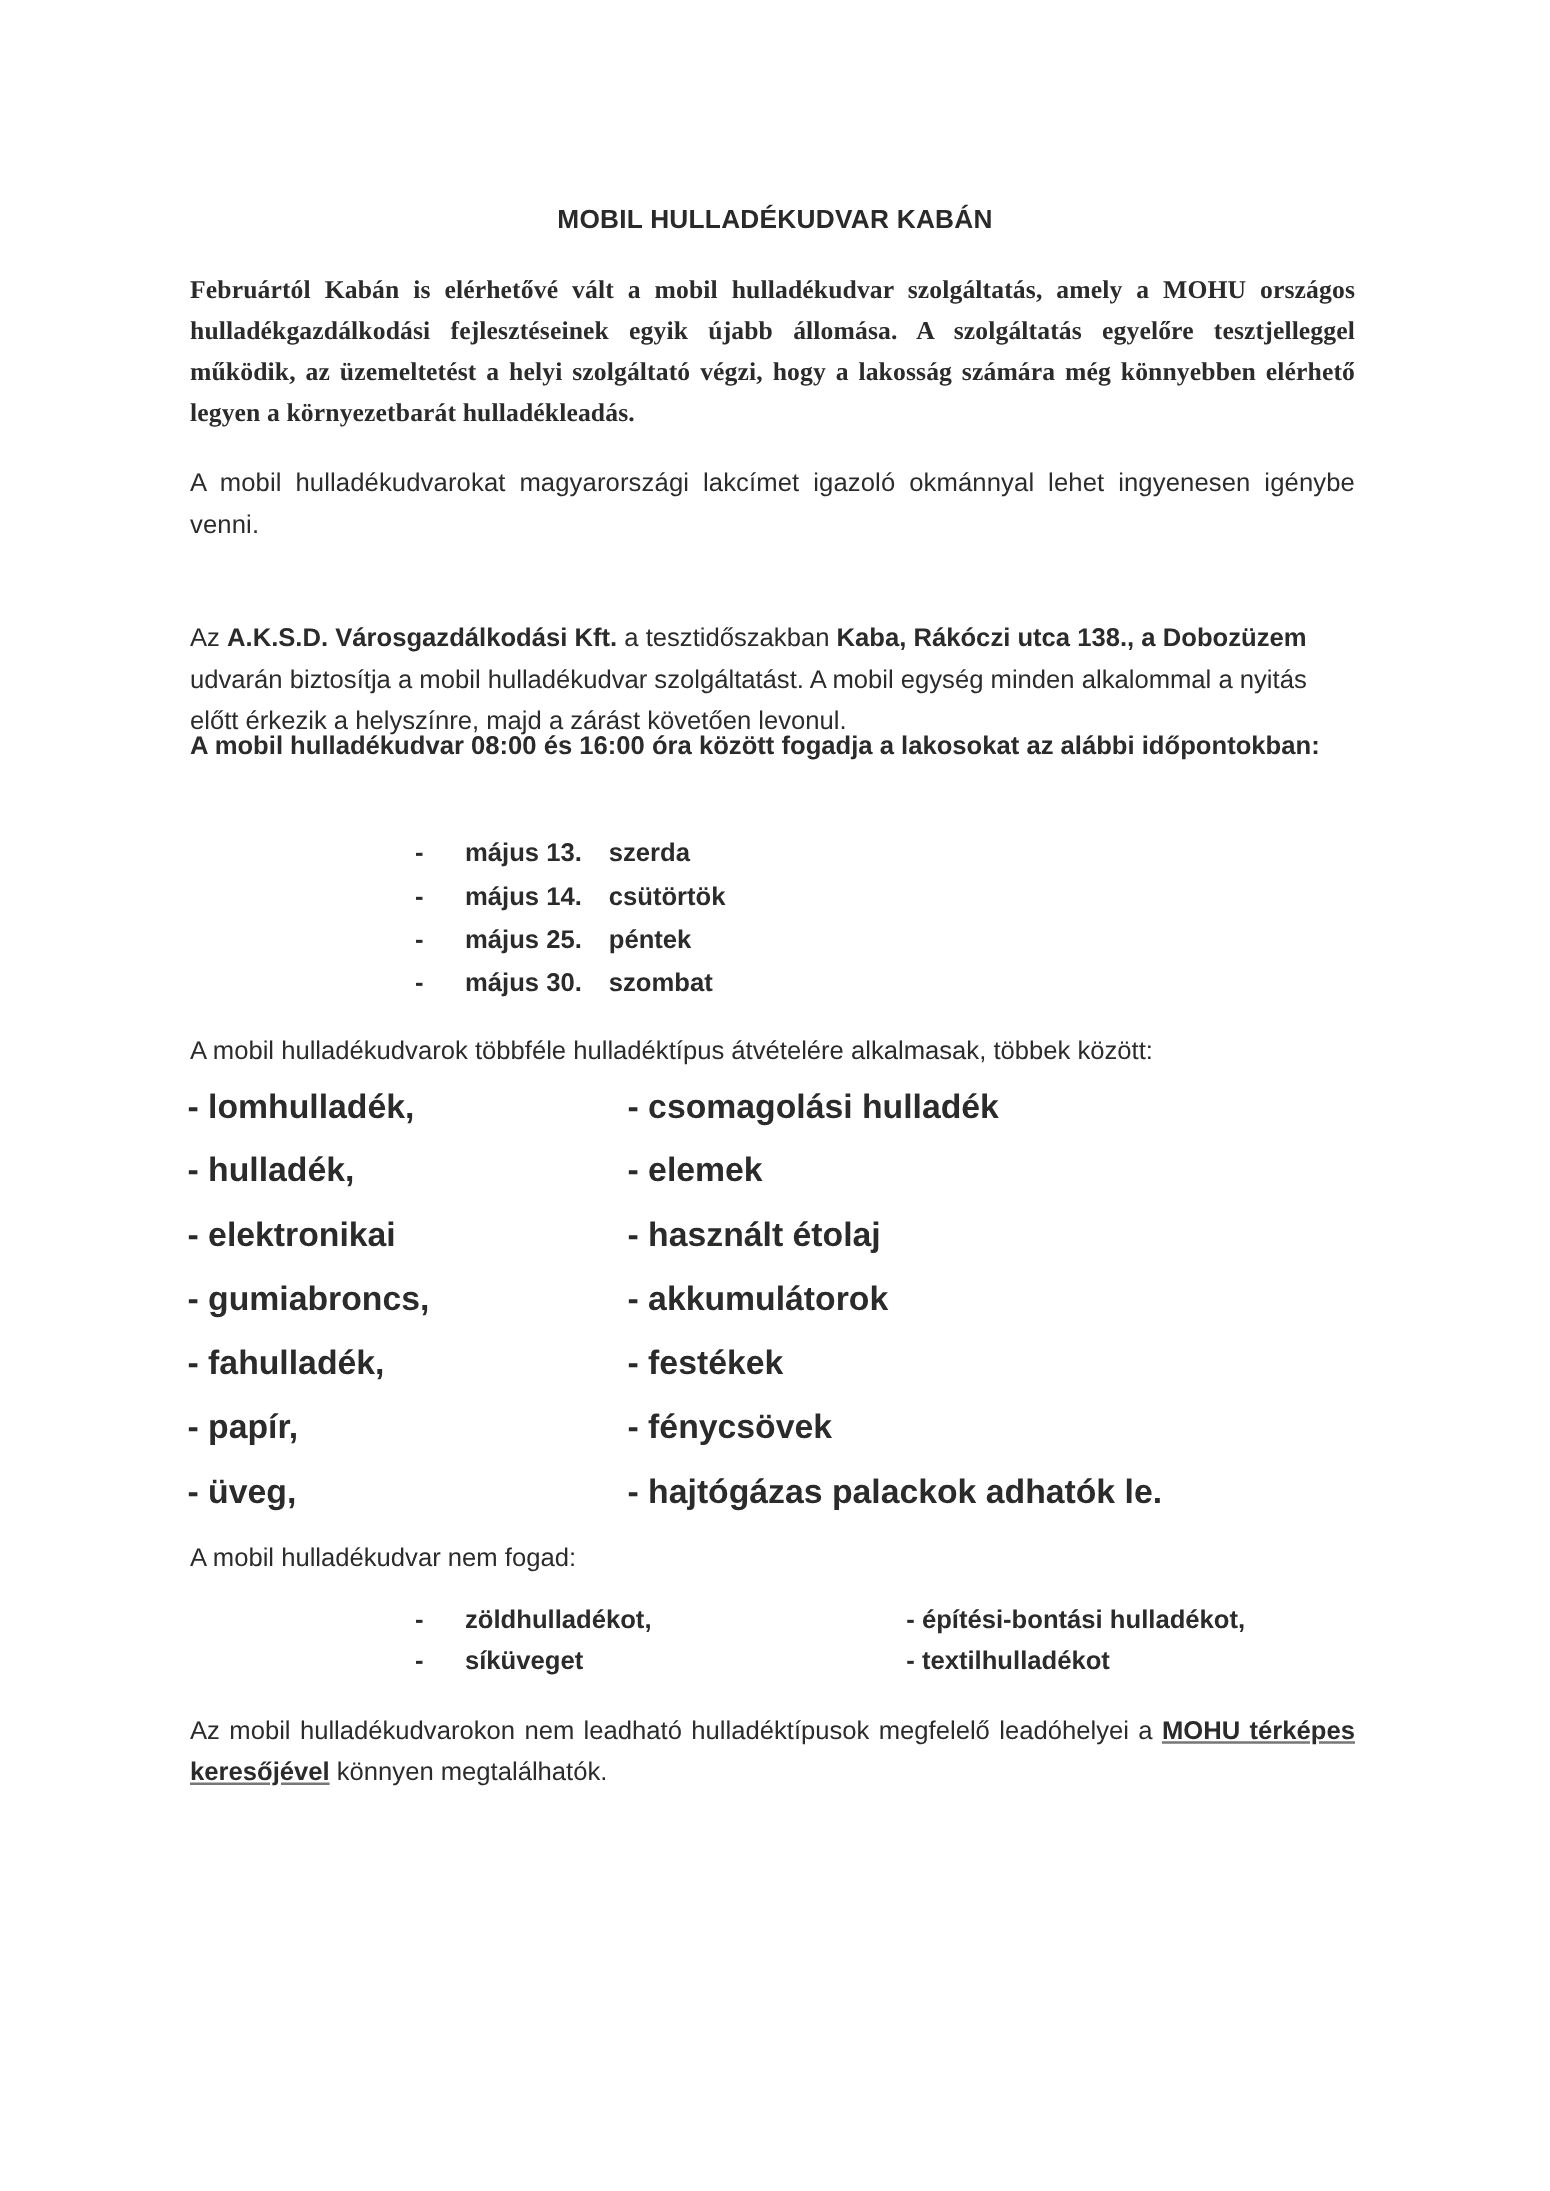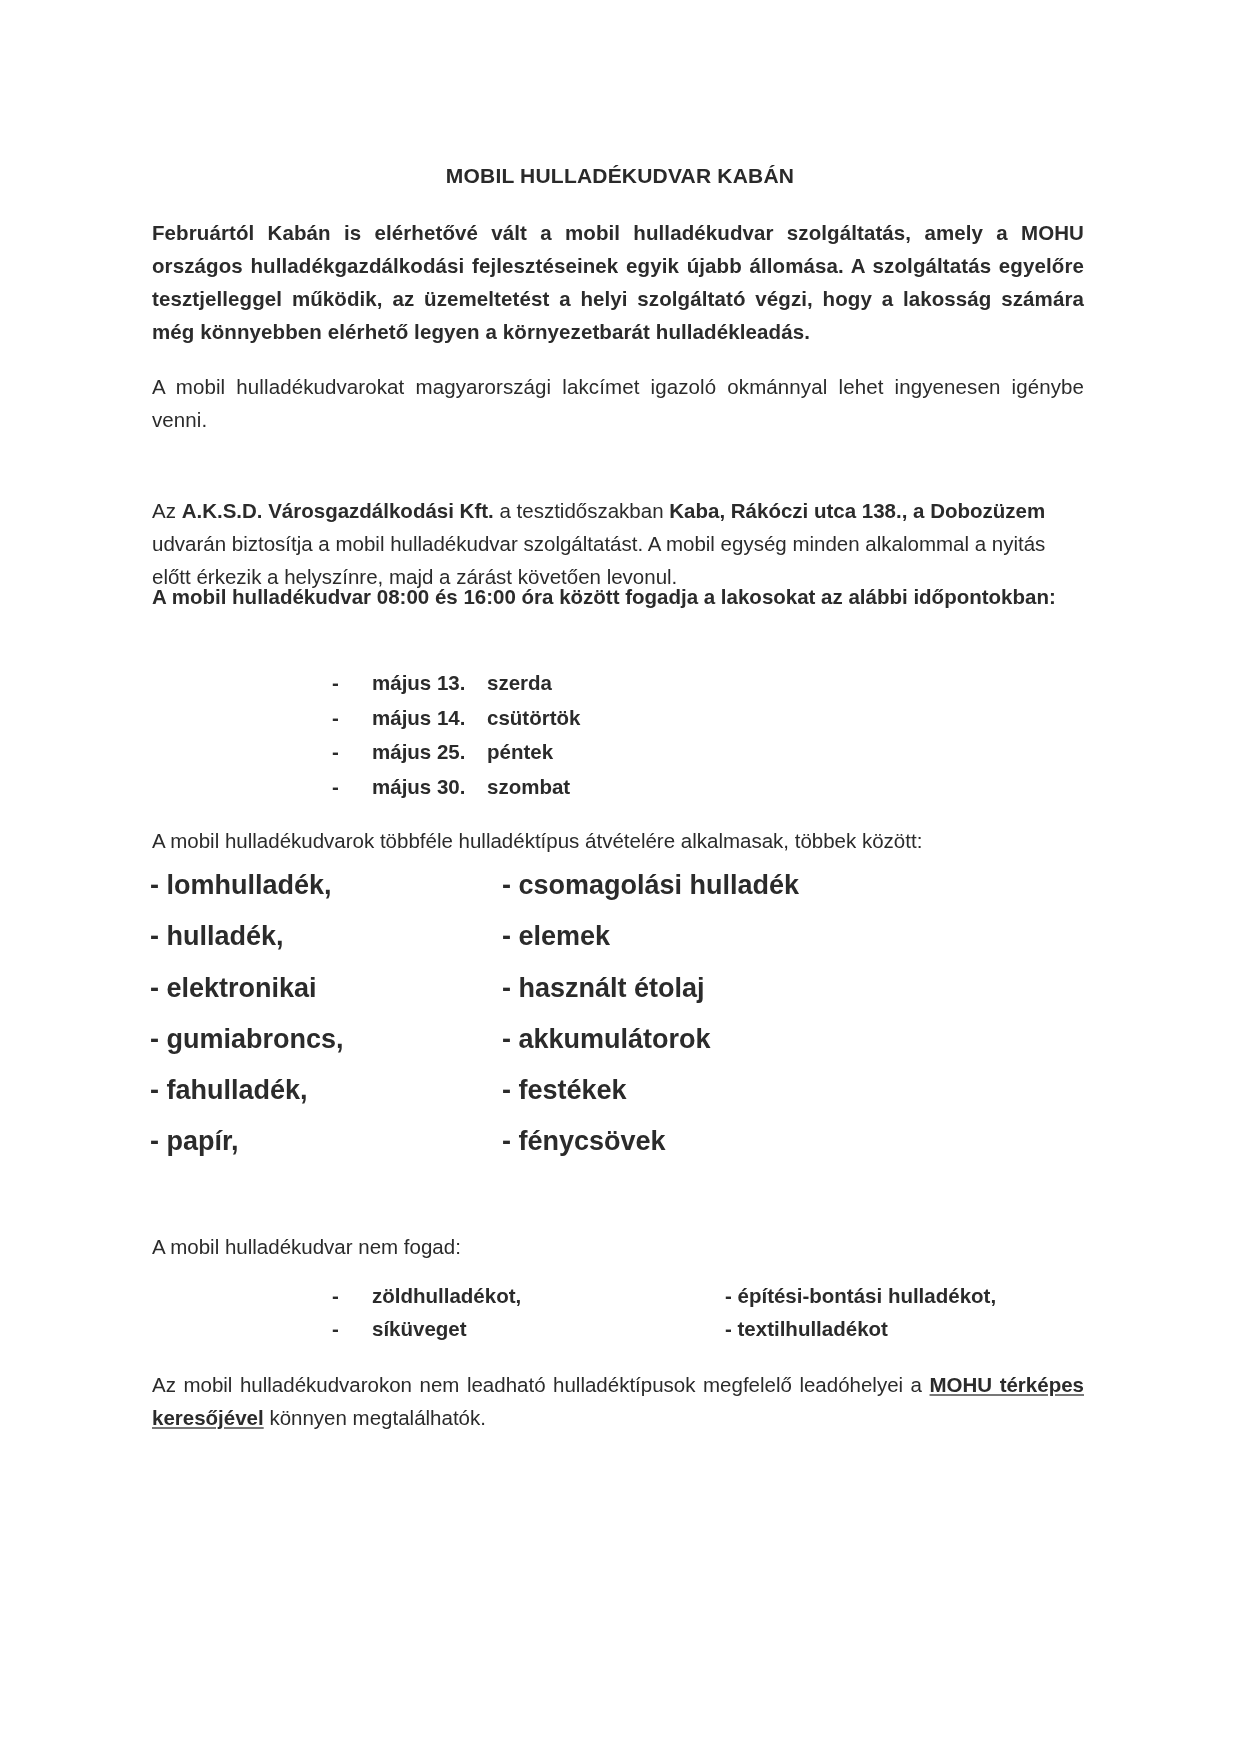--- a/index.html
+++ b/index.html
@@ -4,21 +4,21 @@
   <style>
     html, body { margin: 0; padding: 0; background: #ffffff; }
     body { width: 1240px; height: 1753px; position: relative; overflow: hidden;
            font-family: "Liberation Sans", sans-serif; color: #222222; }
     .page { position: absolute; left: 0; top: 12px; width: 1240px; height: 1753px; }
     .title { position: absolute; top: 152px; left: 0; width: 1240px; text-align: center;
              font-size: 21px; font-weight: bold; color: #2a2a2a; letter-spacing: 0.2px; }
     .para { position: absolute; left: 152px; width: 932px; font-size: 20.5px; line-height: 33px; color: #2b2b2b; }
     .just { text-align: justify; text-align-last: left; }
     .b { font-weight: bold; }
-    .intro { top: 204px; font-weight: bold; letter-spacing: 0.1px; }
+    .intro { top: 204px; font-weight: bold; letter-spacing: 0.1px; font-family: Liberation Serif, serif; }
     .p2 { top: 358px; letter-spacing: 0.1px; }
     .p3 { top: 446px; margin-top: 36px; }
     .p4 { top: 568px; font-weight: bold; }
     .dates { position: absolute; left: 327px; top: 654px; }
     .date-row { display: flex; height: 34.5px; align-items: center; font-size: 20.5px; font-weight: bold; color: #2b2b2b; }
     .dash { width: 40px; padding-left: 5px; }
     .d-date { width: 115px; }
     .p5 { top: 812px; }
     .types { position: absolute; left: 150px; top: 858px; width: 800px; }
     .type-row { position: relative; height: 51.3px; font-size: 27px; font-weight: bold; color: #2b2b2b; }
@@ -91,20 +91,24 @@
       <span class="type-right">- akkumulátorok</span>
     </div>
     <div class="type-row">
       <span class="type-left">- fahulladék,</span>
       <span class="type-right">- festékek</span>
     </div>
     <div class="type-row">
       <span class="type-left">- papír,</span>
       <span class="type-right">- fénycsövek</span>
     </div>
+    <div class="type-row">
+      <span class="type-left">- üveg,</span>
+      <span class="type-right">- hajtógázas palackok adhatók le.</span>
+    </div>
   </div>
 
   <div class="para p6">A mobil hulladékudvar nem fogad:</div>
 
   <div class="notaccept">
     <div class="na-row">
       <span class="na-left">
         <span class="dash">-</span>
         <span>zöldhulladékot,</span>
       </span>

